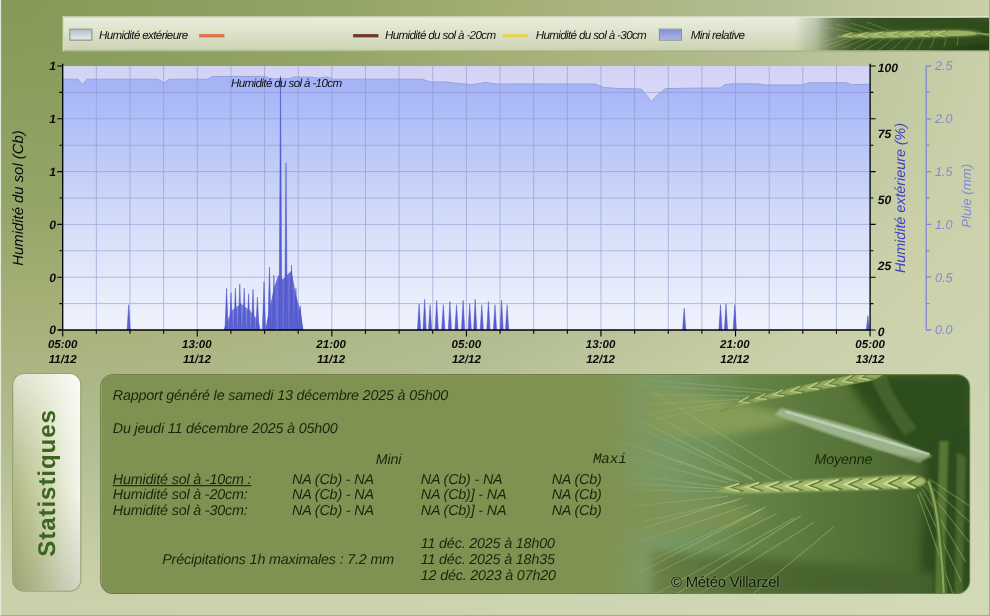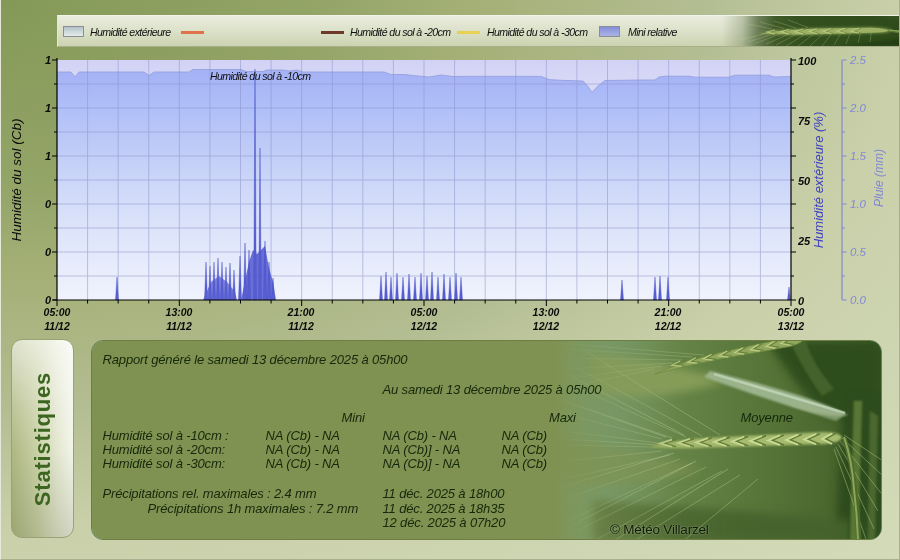--- a/index.html
+++ b/index.html
@@ -254,39 +254,38 @@
     <path d="M580,98.6 L568,102.4 L580,105.7 M598,97.8 L586,101.9 L598,105.5 M616,97.1 L604,101.4 L616,105.3 M634,96.4 L622,100.9 L634,105 M652,95.7 L640,100.4 L652,104.7 M670,95 L658,99.9 L670,104.4 M688,94.3 L676,99.4 L688,104.1 M706,93.6 L694,98.9 L706,103.7 M724,92.9 L712,98.4 L724,103.3 M740,92.4 L730,98 L740,102.9"></path>
    </g>
   </g>
 
   <path d="M752,97 Q760,120 763,150 Q766,175 767,201" stroke="#4e6a2c" stroke-width="5" fill="none"></path>
   <path d="M752,96 Q760,119 762,148 Q765,173 766,199" stroke="#8aa658" stroke-width="2" fill="none"></path>
 
   <rect x="0" y="0" width="791" height="201" fill="url(#pfade)"></rect>
  </svg>
   <div class="st" style="left:10.5px;top:10.5px;">Rapport généré le samedi 13 décembre 2025 à 05h00</div>
- <div class="st" style="left:290.5px;top:41px;">Au samedi 13 décembre 2025 à 05h00</div>
+ <div class="st" style="left:10.5px;top:41px;">Du jeudi 11 décembre 2025 à 05h00</div>
  <div class="st" style="left:249.5px;top:68.5px;">Mini</div>
- <div class="st" style="left:457px;top:68.5px;">Maxi</div>
+ <div class="st" style="left:447px;top:68.5px;font-family:Liberation Mono, monospace;">Maxi</div>
  <div class="st" style="left:648.5px;top:68.5px;">Moyenne</div>
- <div class="st" style="left:10.5px;top:86.5px;">Humidité sol à -10cm :</div>
+ <div class="st" style="left:10.5px;top:86.5px;text-decoration:underline;">Humidité sol à -10cm :</div>
  <div class="st" style="left:173.5px;top:86.5px;">NA (Cb) - NA</div>
  <div class="st" style="left:290.5px;top:86.5px;">NA (Cb) - NA</div>
  <div class="st" style="left:409.5px;top:86.5px;">NA (Cb)</div>
  <div class="st" style="left:10.5px;top:100.5px;">Humidité sol à -20cm:</div>
  <div class="st" style="left:173.5px;top:100.5px;">NA (Cb) - NA</div>
  <div class="st" style="left:290.5px;top:100.5px;">NA (Cb)] - NA</div>
  <div class="st" style="left:409.5px;top:100.5px;">NA (Cb)</div>
  <div class="st" style="left:10.5px;top:114.5px;">Humidité sol à -30cm:</div>
  <div class="st" style="left:173.5px;top:114.5px;">NA (Cb) - NA</div>
  <div class="st" style="left:290.5px;top:114.5px;">NA (Cb)] - NA</div>
  <div class="st" style="left:409.5px;top:114.5px;">NA (Cb)</div>
- <div class="st" style="left:10.5px;top:145px;">Précipitations rel. maximales : 2.4 mm</div>
  <div class="st" style="left:290.5px;top:145px;">11 déc. 2025 à 18h00</div>
  <div class="st" style="left:10.5px;top:159.5px;margin-left:45px;">Précipitations 1h maximales : 7.2 mm</div>
  <div class="st" style="left:290.5px;top:159.5px;">11 déc. 2025 à 18h35</div>
- <div class="st" style="left:290.5px;top:174px;">12 déc. 2025 à 07h20</div>
+ <div class="st" style="left:290.5px;top:174px;">12 déc. 2023 à 07h20</div>
  <div id="copyr">© Météo Villarzel</div>
 </div>
 
 <div id="tab" class="abs">
     <span>Statistiques</span>
   </div>
 
 </body></html>

